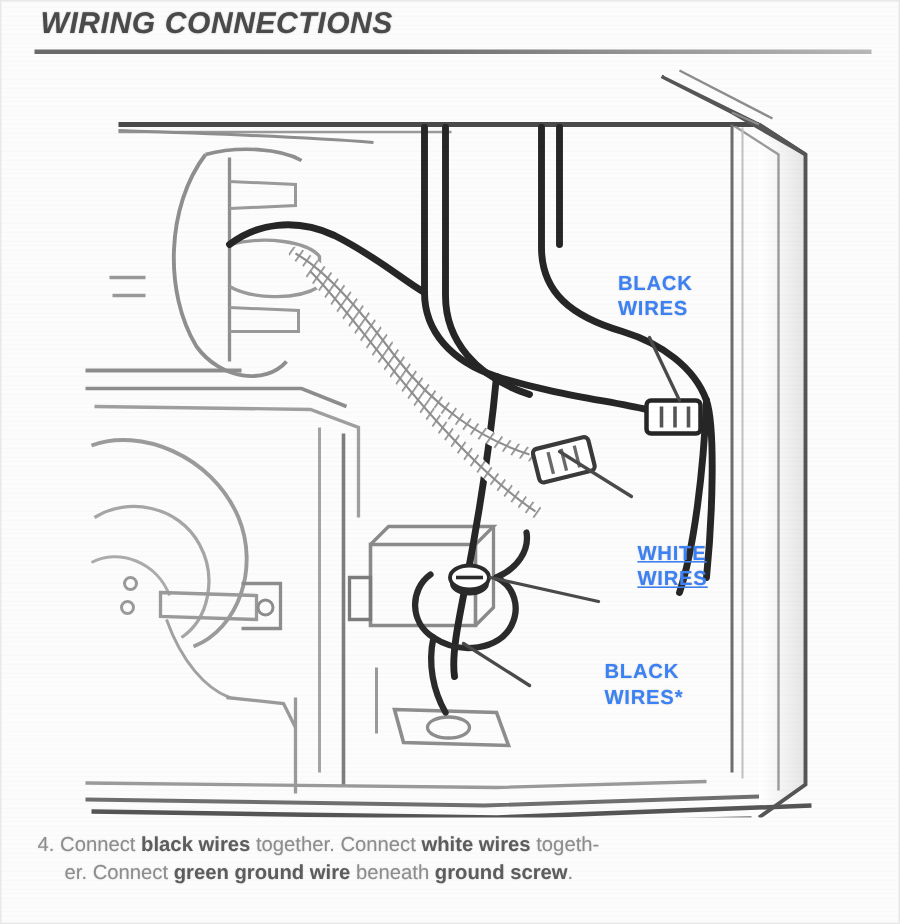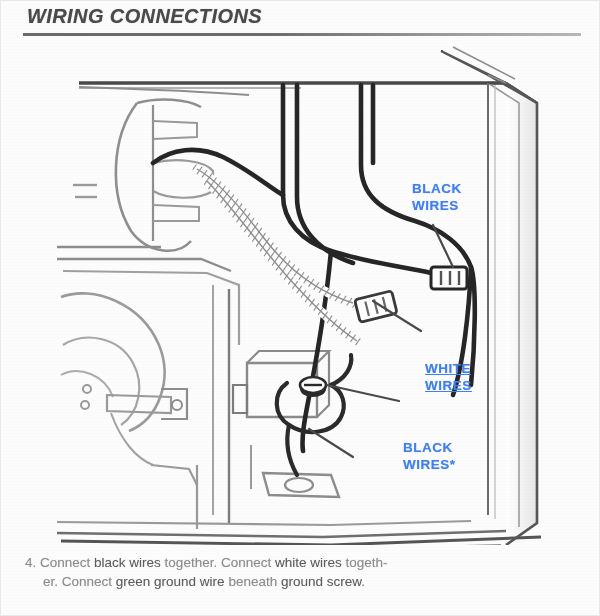--- a/index.html
+++ b/index.html
@@ -92,21 +92,21 @@
     font-size: 13.5px;
     line-height: 19px;
     color: #8d8d8d;
     text-shadow: 0 0 1px rgba(150,150,150,0.45);
   }
   #caption .num {
     font-weight: normal;
   }
   #caption b {
     color: #5d5d5d;
-    font-weight: normal;
+    font-weight: bold;
     text-align: center;
   }
   #caption-line2 {
     display: block;
     margin-left: 18px;
   }
 
   
   #grain {
     position: absolute;

